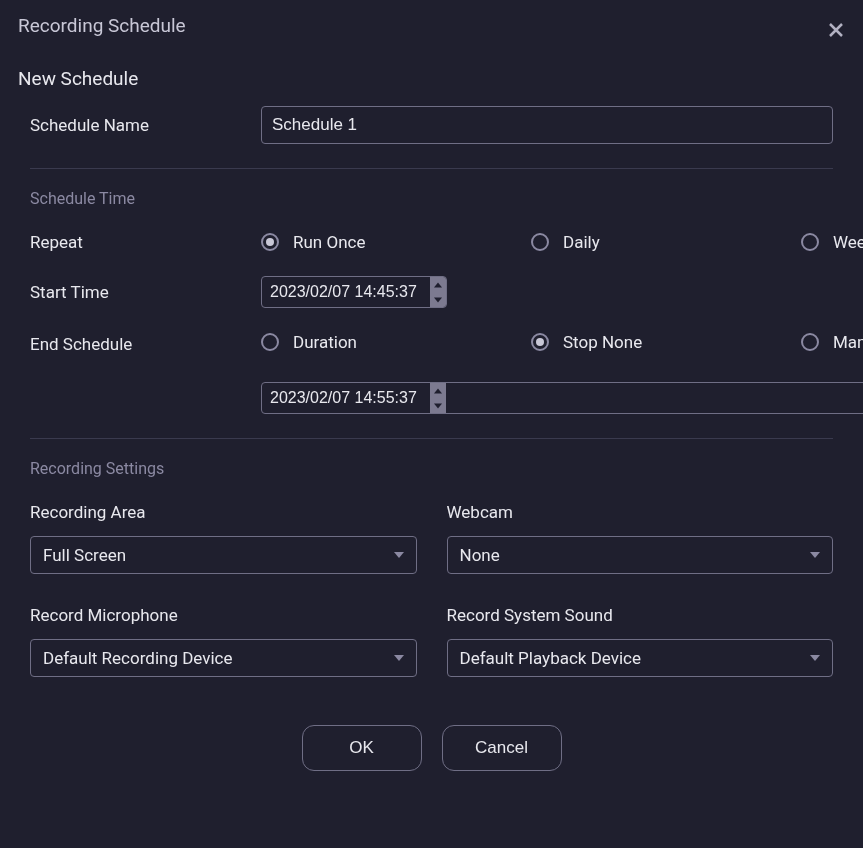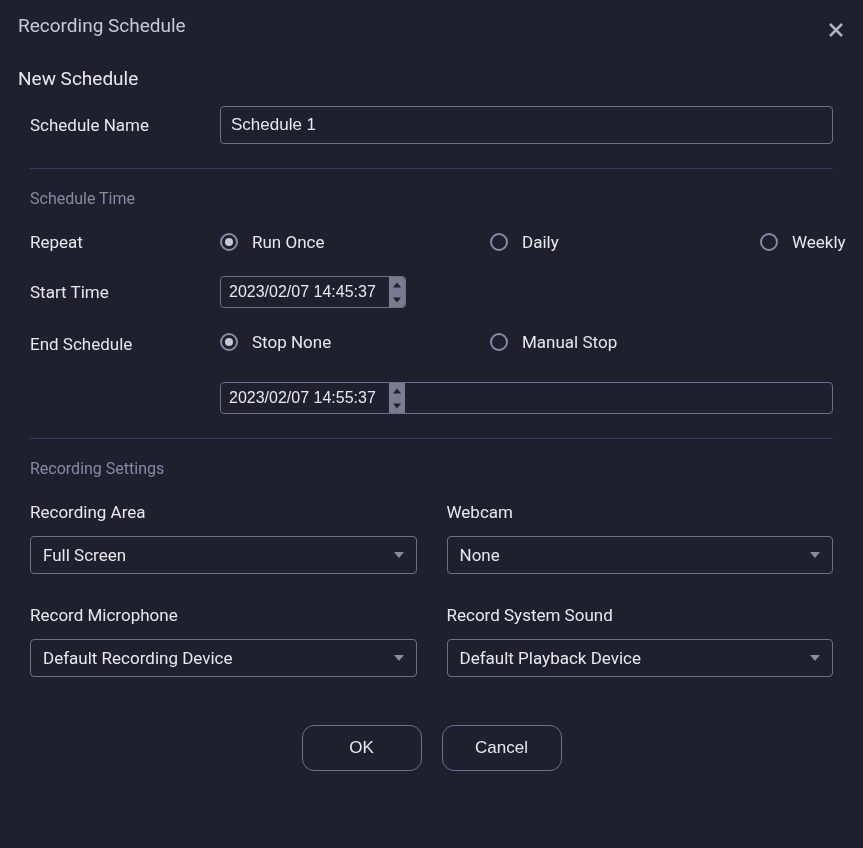--- a/index.html
+++ b/index.html
@@ -52,20 +52,21 @@
     margin-bottom: 24px;
   }
   .label-col {
     width: 190px;
     flex-shrink: 0;
     font-size: 17px;
     color: #e8e8ee;
   }
   .field-col {
     flex: 1;
+    margin-left: 41px;
   }
   .text-input {
     width: 100%;
     background: #1f1f2e;
     border: 1px solid #6f6e85;
     border-radius: 4px;
     padding: 8px 10px;
     color: #e8e8ee;
     font-size: 17px;
     outline: none;
@@ -290,20 +291,24 @@
           </div>
         </div>
       </div>
     </div>
   </div>
 
   <div class="row row-top" style="margin-top:12px;">
     <div class="label-col">End Schedule</div>
     <div class="field-col stacked-field">
       <div class="radio-group wide">
+        <div class="radio-item">
+          <span class="radio-outer"></span>
+          <span class="radio-label">Duration</span>
+        </div>
         <div class="radio-item selected">
           <span class="radio-outer">
               <span class="radio-inner"></span>
             </span>
           <span class="radio-label">Stop None</span>
         </div>
         <div class="radio-item">
           <span class="radio-outer"></span>
           <span class="radio-label">Manual Stop</span>
         </div>

